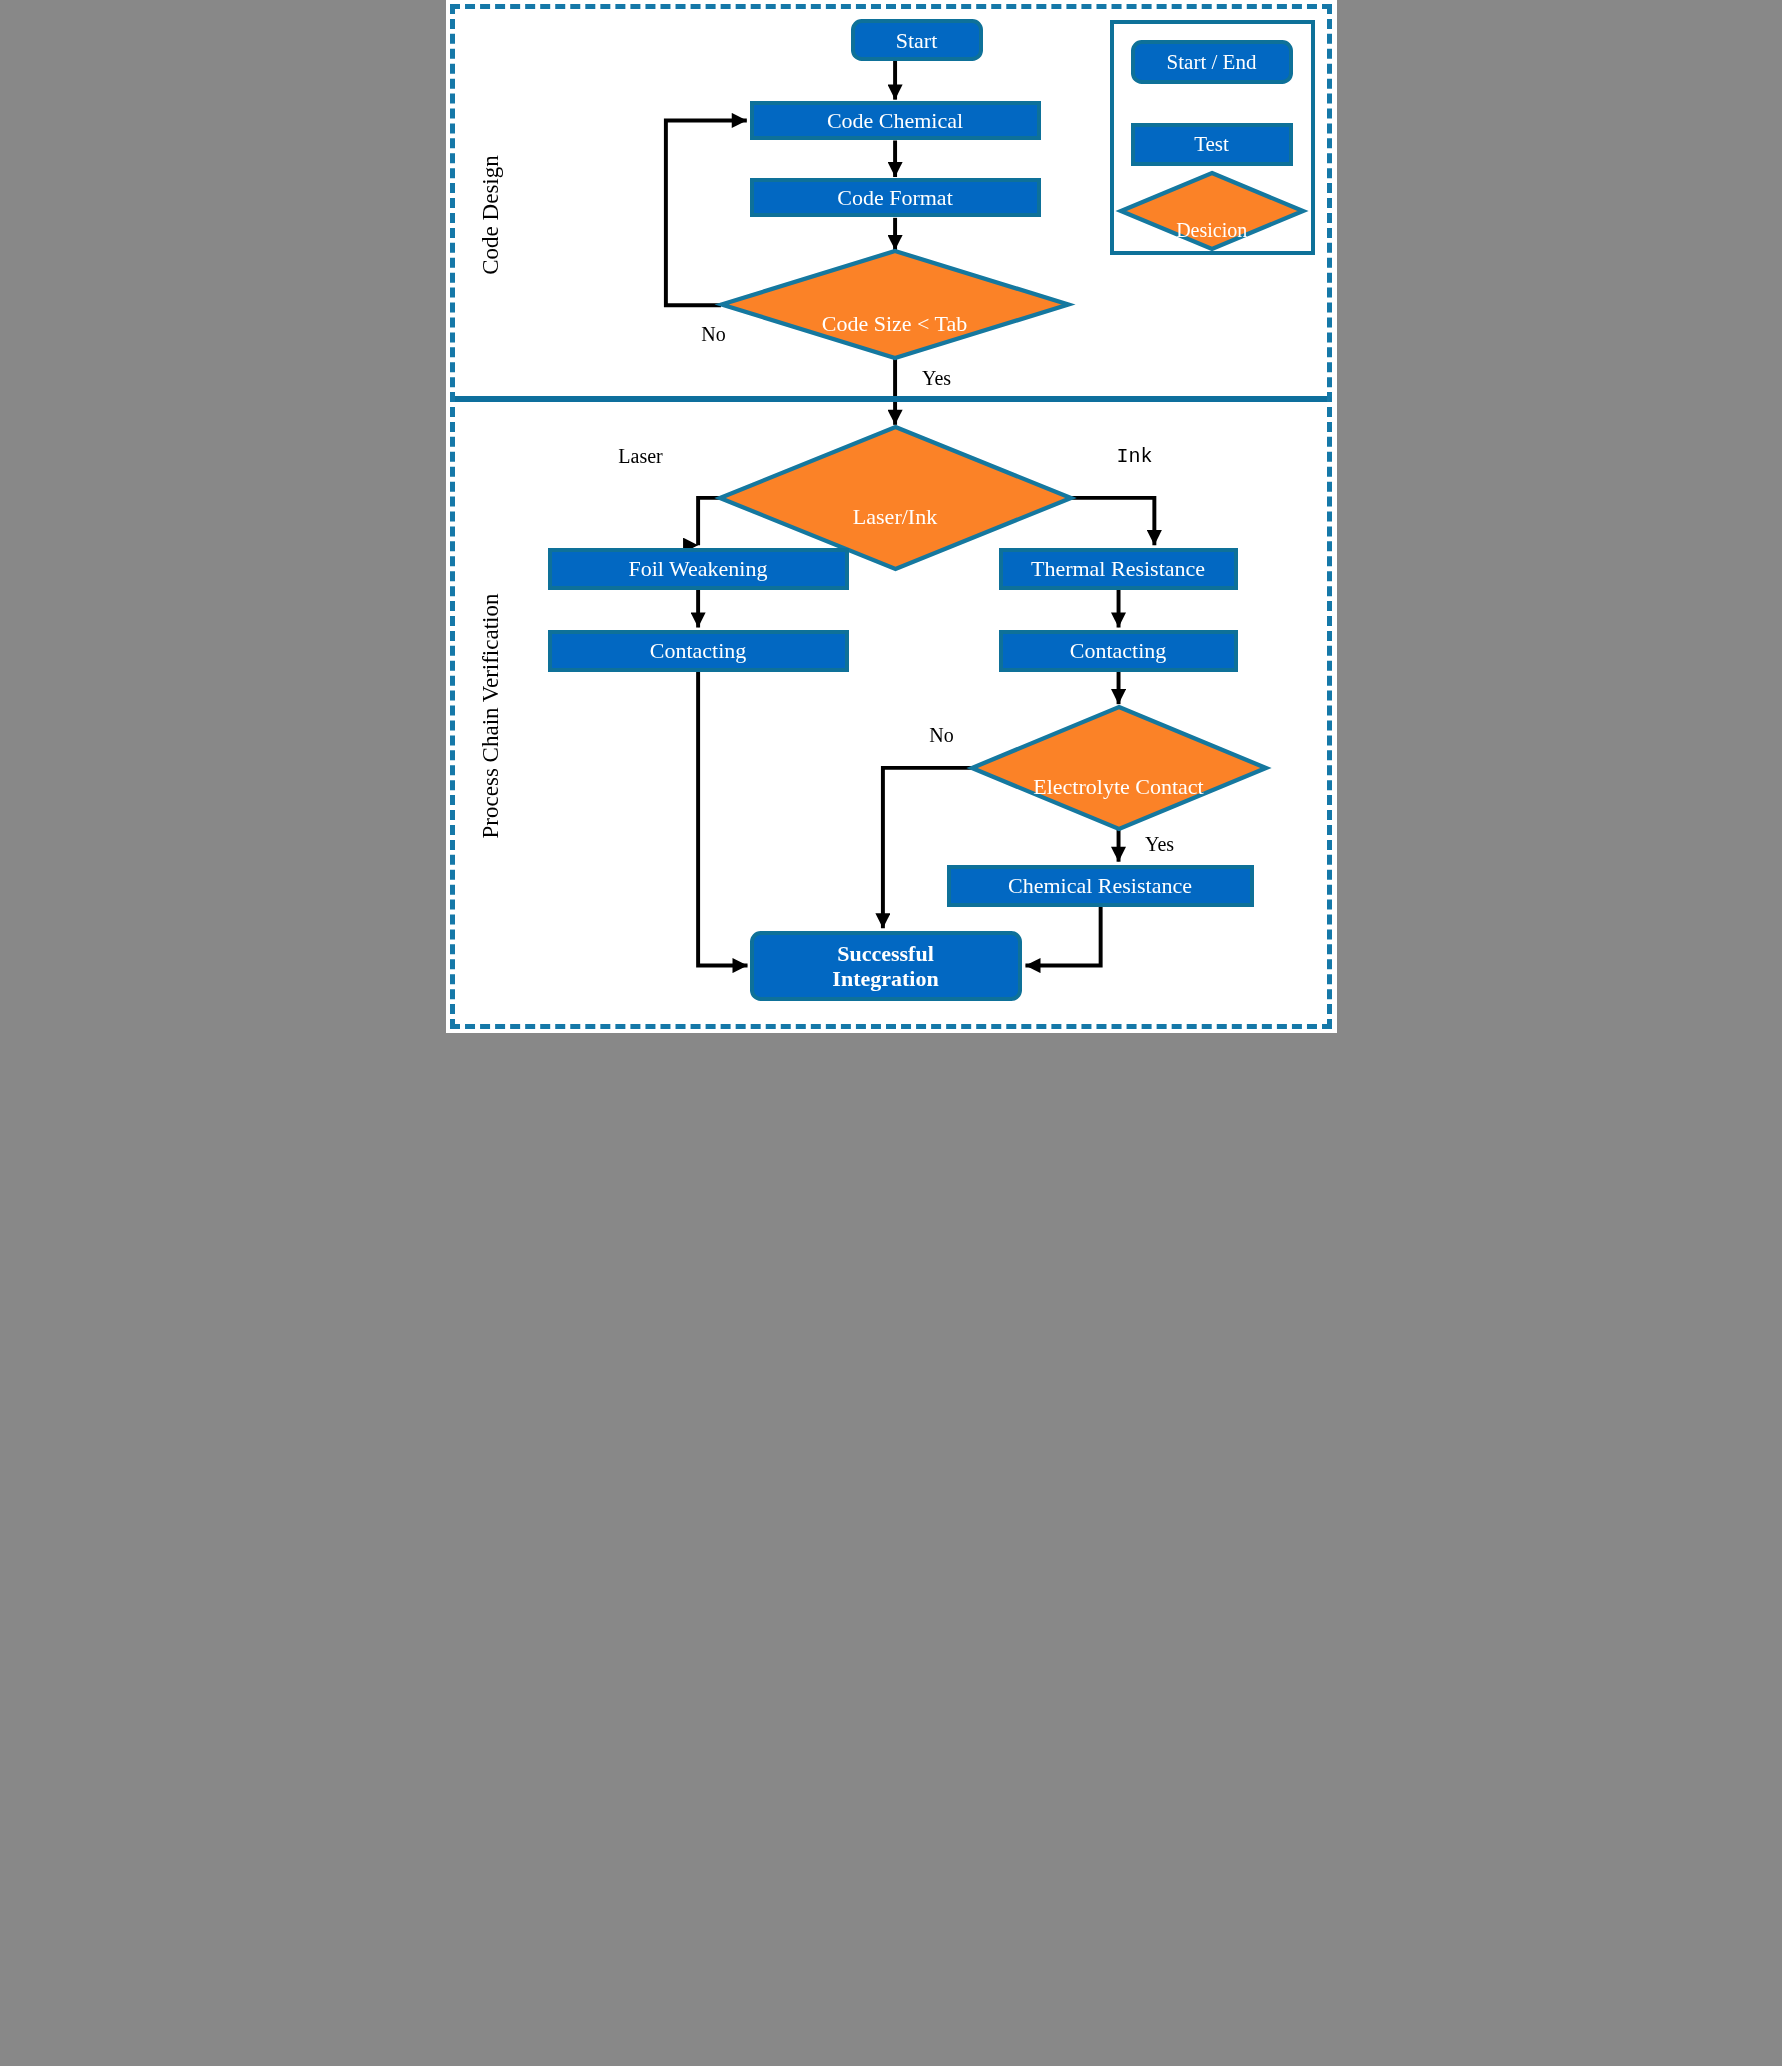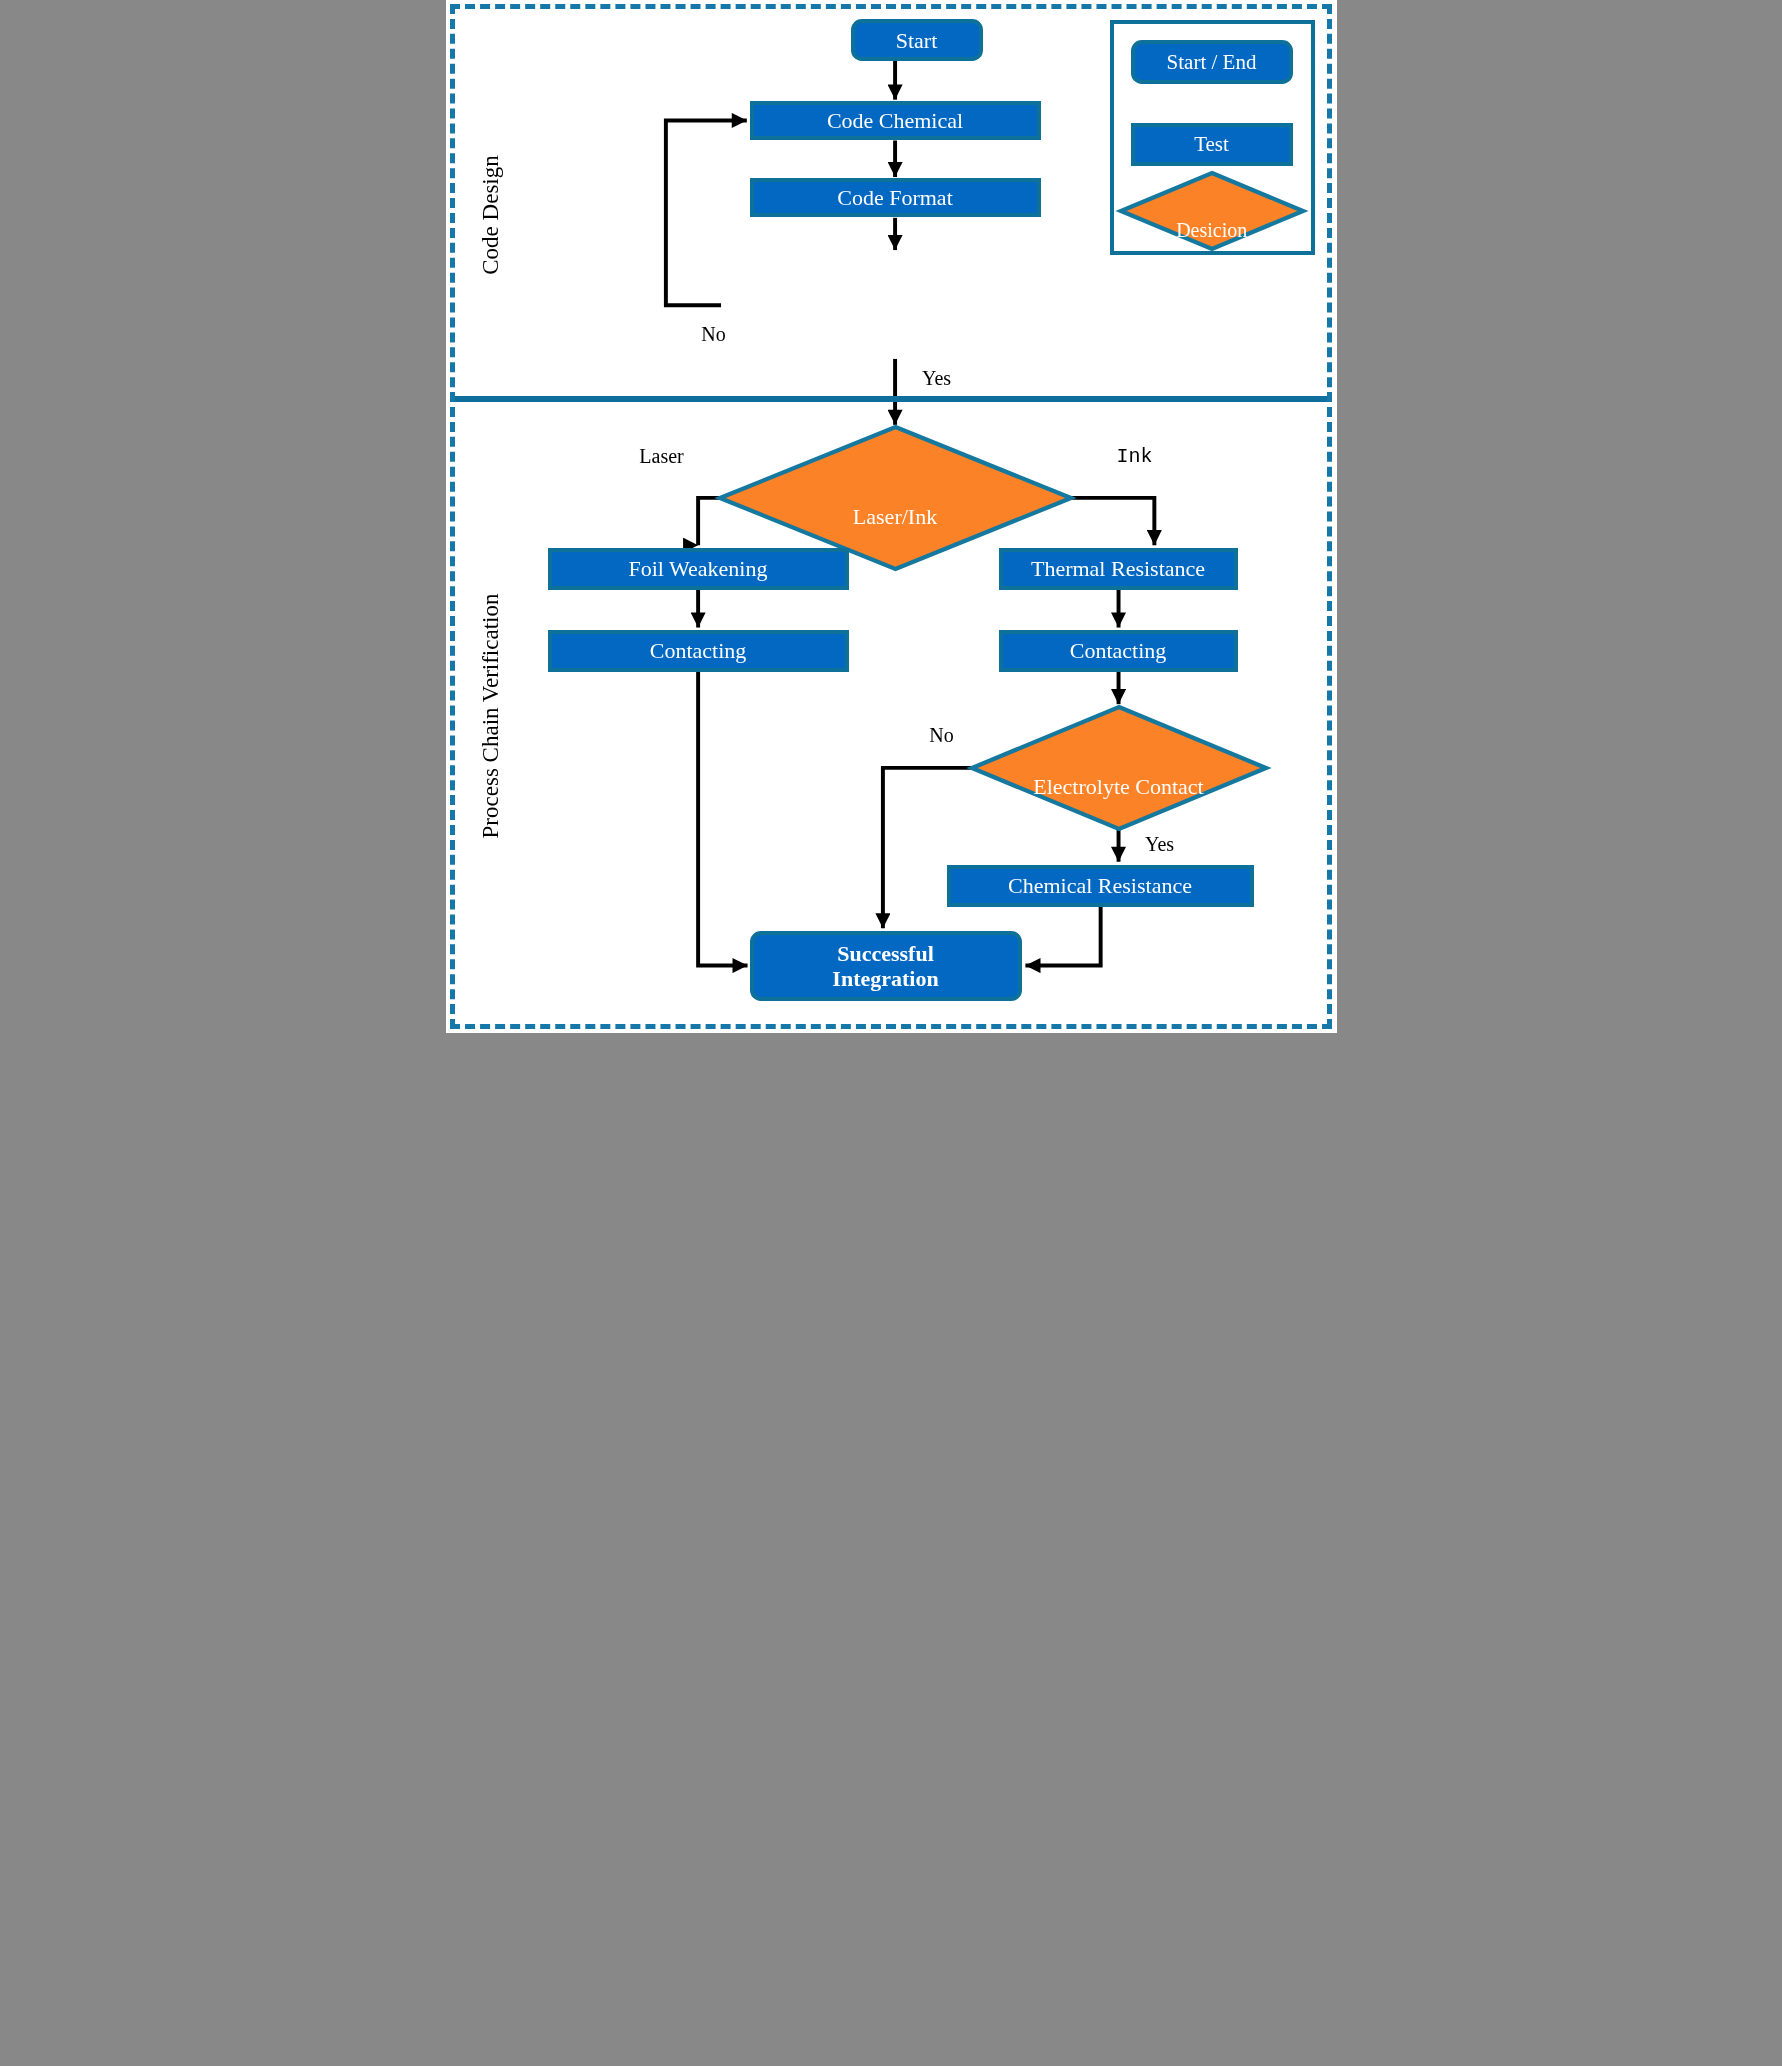--- a/index.html
+++ b/index.html
@@ -89,20 +89,26 @@
   </div>
 
   <div class="node" style="left:304px; top:101px; width:291px; height:39px;">
     <span>Code Chemical</span>
   </div>
 
   <div class="node" style="left:304px; top:178px; width:291px; height:39px;">
     <span>Code Format</span>
   </div>
 
+  <div class="diamond" style="left:275px; top:251px; width:348px; height:107px;">
+    <svg viewBox="0 0 486 150">
+      <polygon points="243,0 486,75 243,150 0,75"></polygon>
+    </svg>
+    <span class="label">Code Size &lt; Tab</span>
+  </div>
 
   <div class="edge-label" style="left:268px; top:334px;">No</div>
   <div class="edge-label" style="left:491px; top:378px;">Yes</div>
 
   <div class="legend">
     <div class="node rounded" style="left:17px; top:15.8px; width:162px; height:44px;text-align:center;">
       <span>Start / End</span>
     </div>
     <div class="node" style="left:17px; top:99px; width:162px; height:43px;">
       <span>Test</span>
@@ -115,21 +121,21 @@
     </div>
   </div>
 
   <div class="diamond" style="left:274px; top:427px; width:351px; height:142px;">
     <svg viewBox="0 0 490 198">
       <polygon points="245,0 490,99 245,198 0,99"></polygon>
     </svg>
     <span class="label">Laser/Ink</span>
   </div>
 
-  <div class="edge-label" style="left:216px; top:456px;">Laser</div>
+  <div class="edge-label" style="left:195px; top:456px;">Laser</div>
   <div class="edge-label" style="left:689px; top:456px;font-family:Liberation Mono, monospace;">Ink</div>
 
   <div class="node" style="left:102px; top:548px; width:301px; height:42px;">
     <span>Foil Weakening</span>
   </div>
 
   <div class="node" style="left:102px; top:630px; width:301px; height:42px;">
     <span>Contacting</span>
   </div>
 

